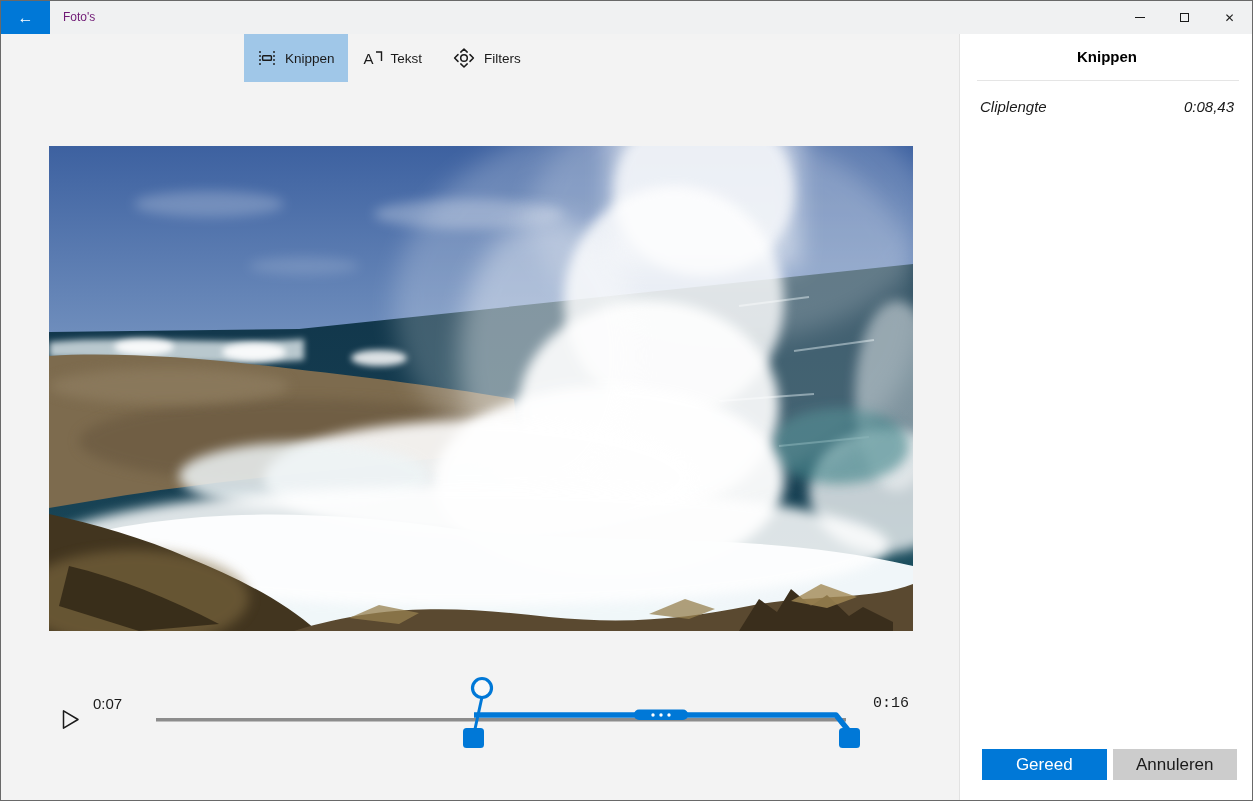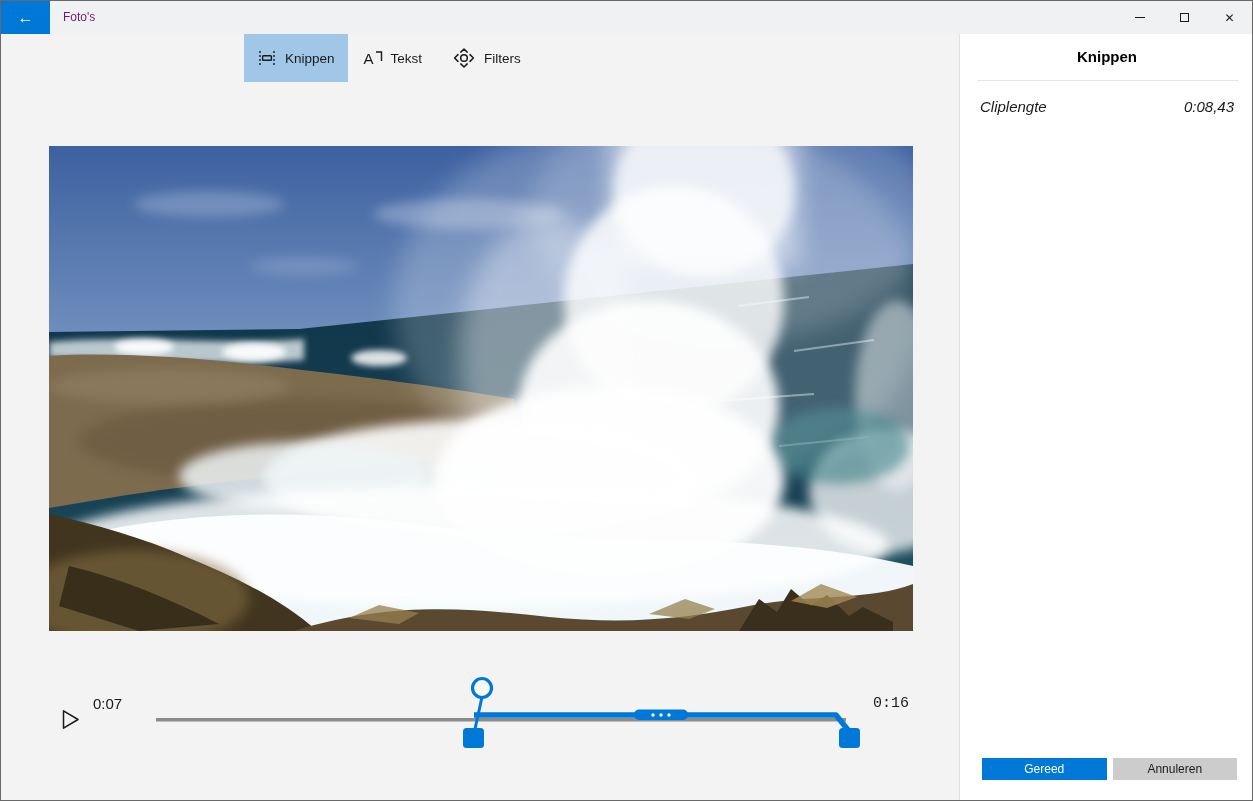--- a/index.html
+++ b/index.html
@@ -43,21 +43,21 @@
   .time-end { left:872px;font-family:Liberation Mono, monospace; }
   .track-svg { position:absolute; left:140px; top:660px; }
 
   
   .panel { position:absolute; left:958px; top:33px; width:295px; height:768px; background:#ffffff; border-left:1px solid #e2e2e2; }
   .panel-title { padding-top:14px; text-align:center; font-size:15px; font-weight:bold; color:#000; }
   .panel-divider { height:1px; background:#e5e5e5; margin:15px 15px 0 17px; }
   .panel-row { display:flex; justify-content:space-between; margin:17px 20px 0 20px; font-size:15px; color:#1a1a1a;font-style:italic; }
   .panel-buttons { position:absolute; left:22px; right:17px; bottom:22px; display:flex; gap:6px; }
   .panel-buttons button {
-    flex:1; height:22px; border:none; font-size:12px; font-family:inherit; cursor:default;
+    flex:1; height:31px; border:none; font-size:17px; font-family:inherit; cursor:default;
   }
   .btn-done { background:#0078d7; color:#ffffff; }
   .btn-cancel { background:#cccccc; color:#1a1a1a;text-align:center; }
 </style>
 </head>
 <body>
 
 <div class="window">
 
   <div class="titlebar">

